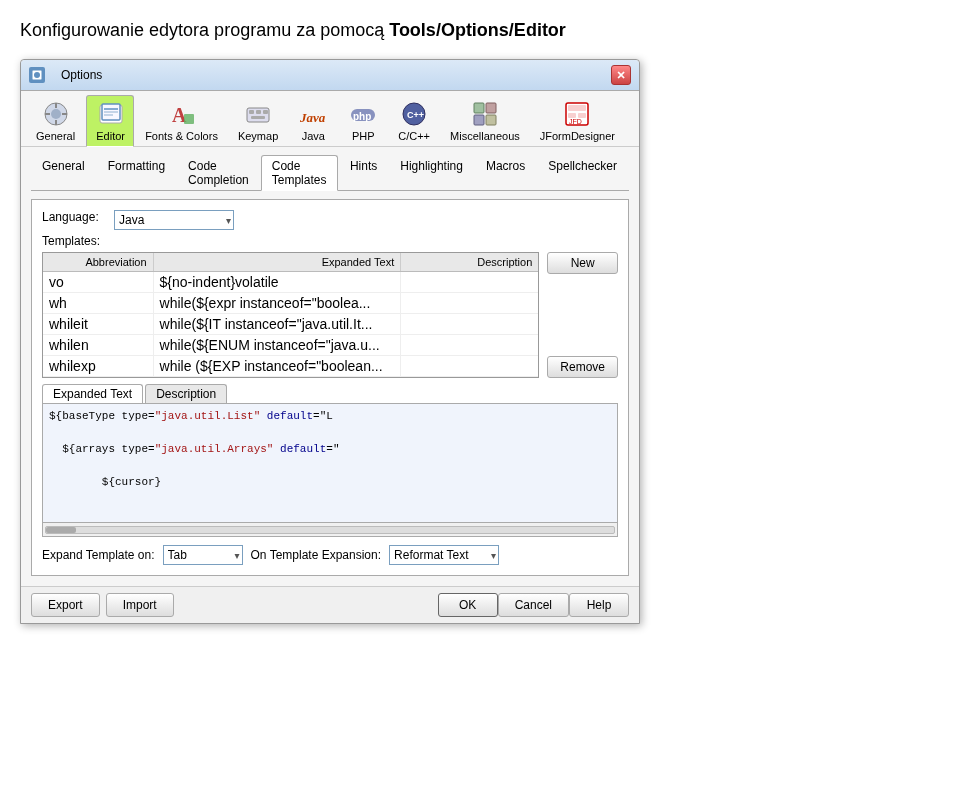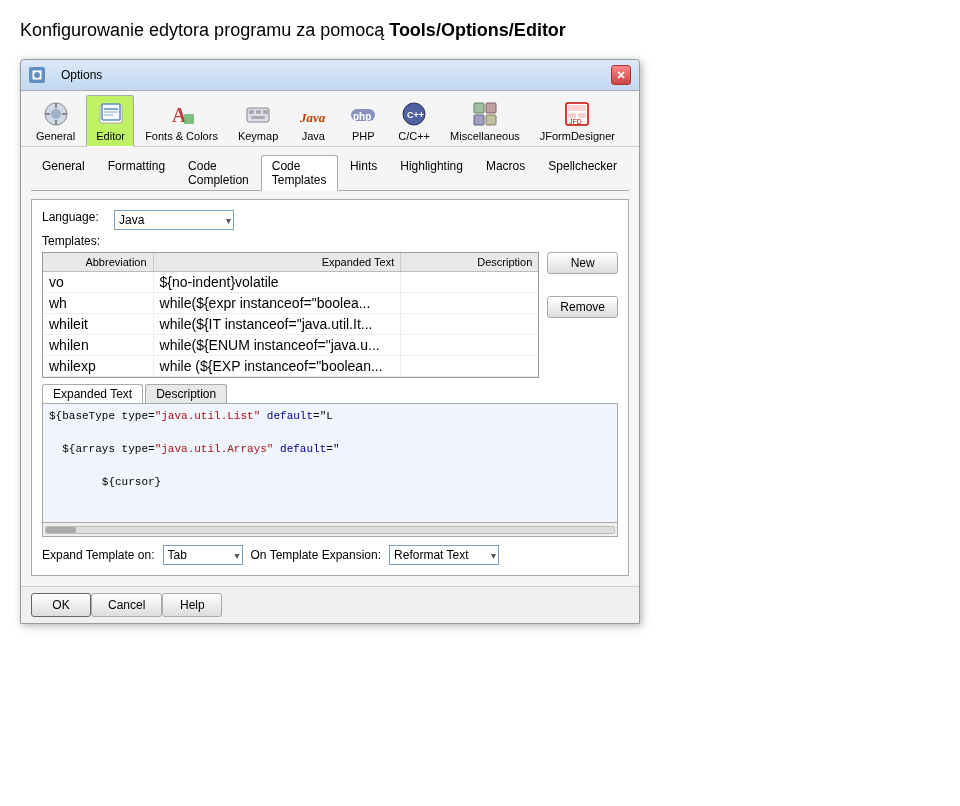--- a/index.html
+++ b/index.html
@@ -233,20 +233,21 @@
       overflow-y: auto;
       overflow-x: hidden;
     }
 
     
     .btn-col {
       display: flex;
       flex-direction: column;
       gap: 22px;
       min-width: 70px;
+      justify-content: space-between;
     }
     .btn {
       background: linear-gradient(to bottom, #fff, #ddd);
       border: 1px solid #aaa;
       border-radius: 3px;
       padding: 3px 12px;
       font-size: 12px;
       cursor: pointer;
       text-align: center;
     }
@@ -598,20 +599,24 @@
           </select>
           <span class="select-arrow">▾</span>
         </div>
       </div>
 
     </div>
 
   </div>
 
   <div class="footer">
+    <div class="footer-left">
+      <button class="btn-footer">Export</button>
+      <button class="btn-footer">Import</button>
+    </div>
     <div class="footer-right">
       <button class="btn-footer default">OK</button>
       <button class="btn-footer">Cancel</button>
       <button class="btn-footer">Help</button>
     </div>
   </div>
 
 </div>
 
 </body></html>

